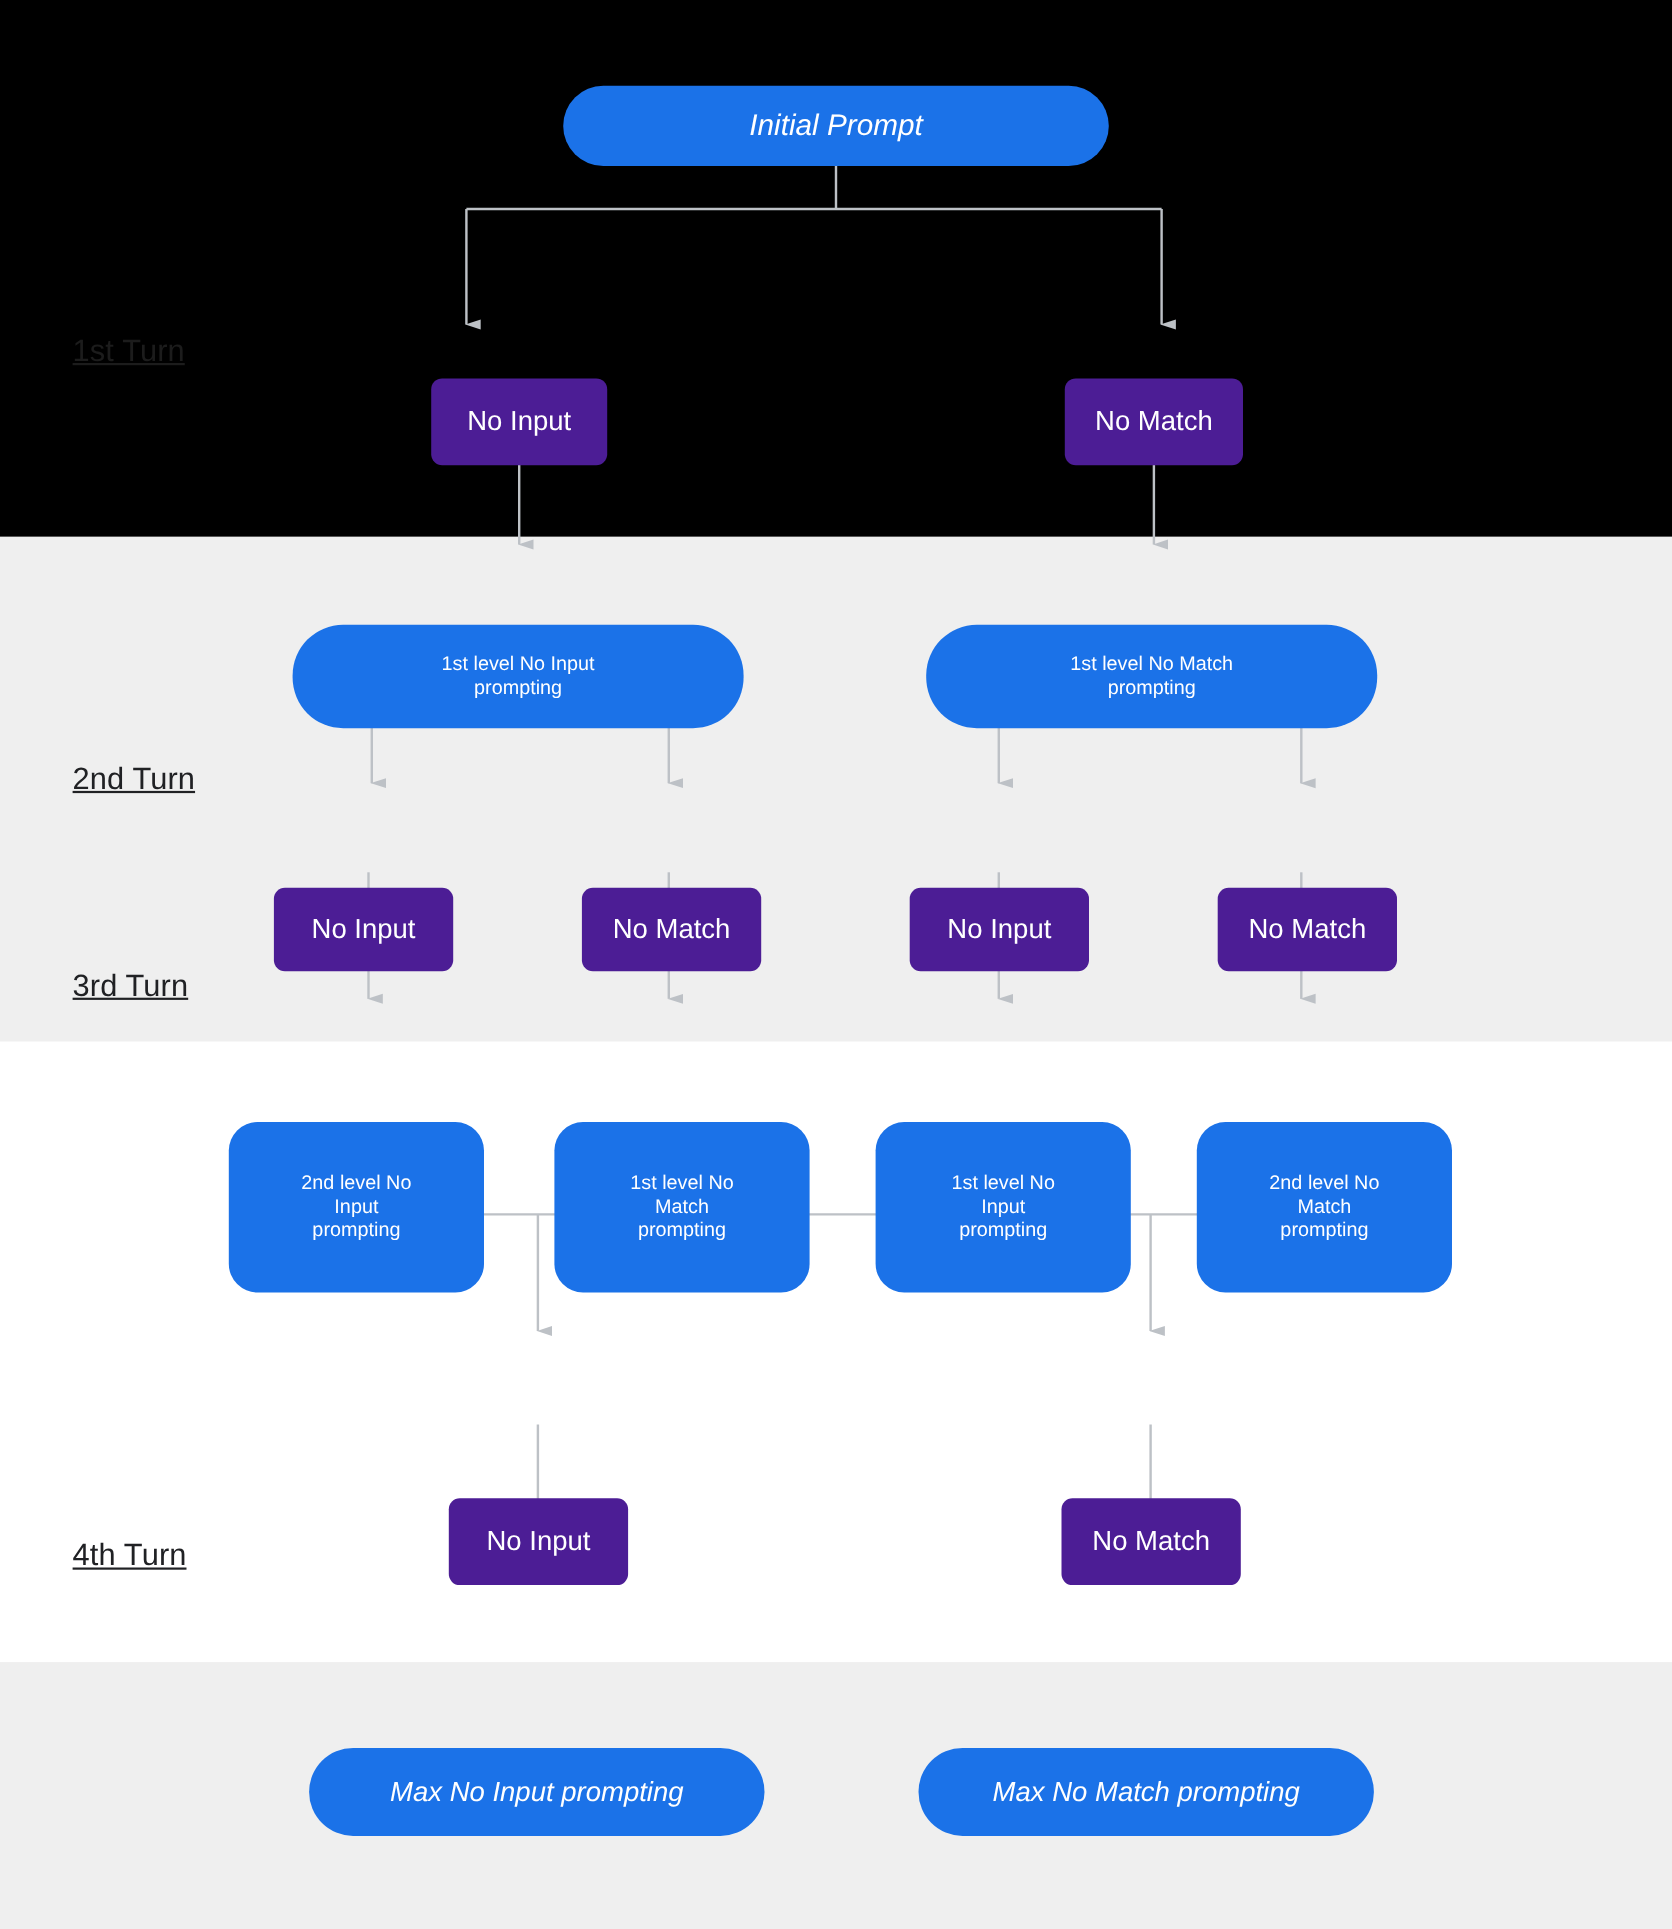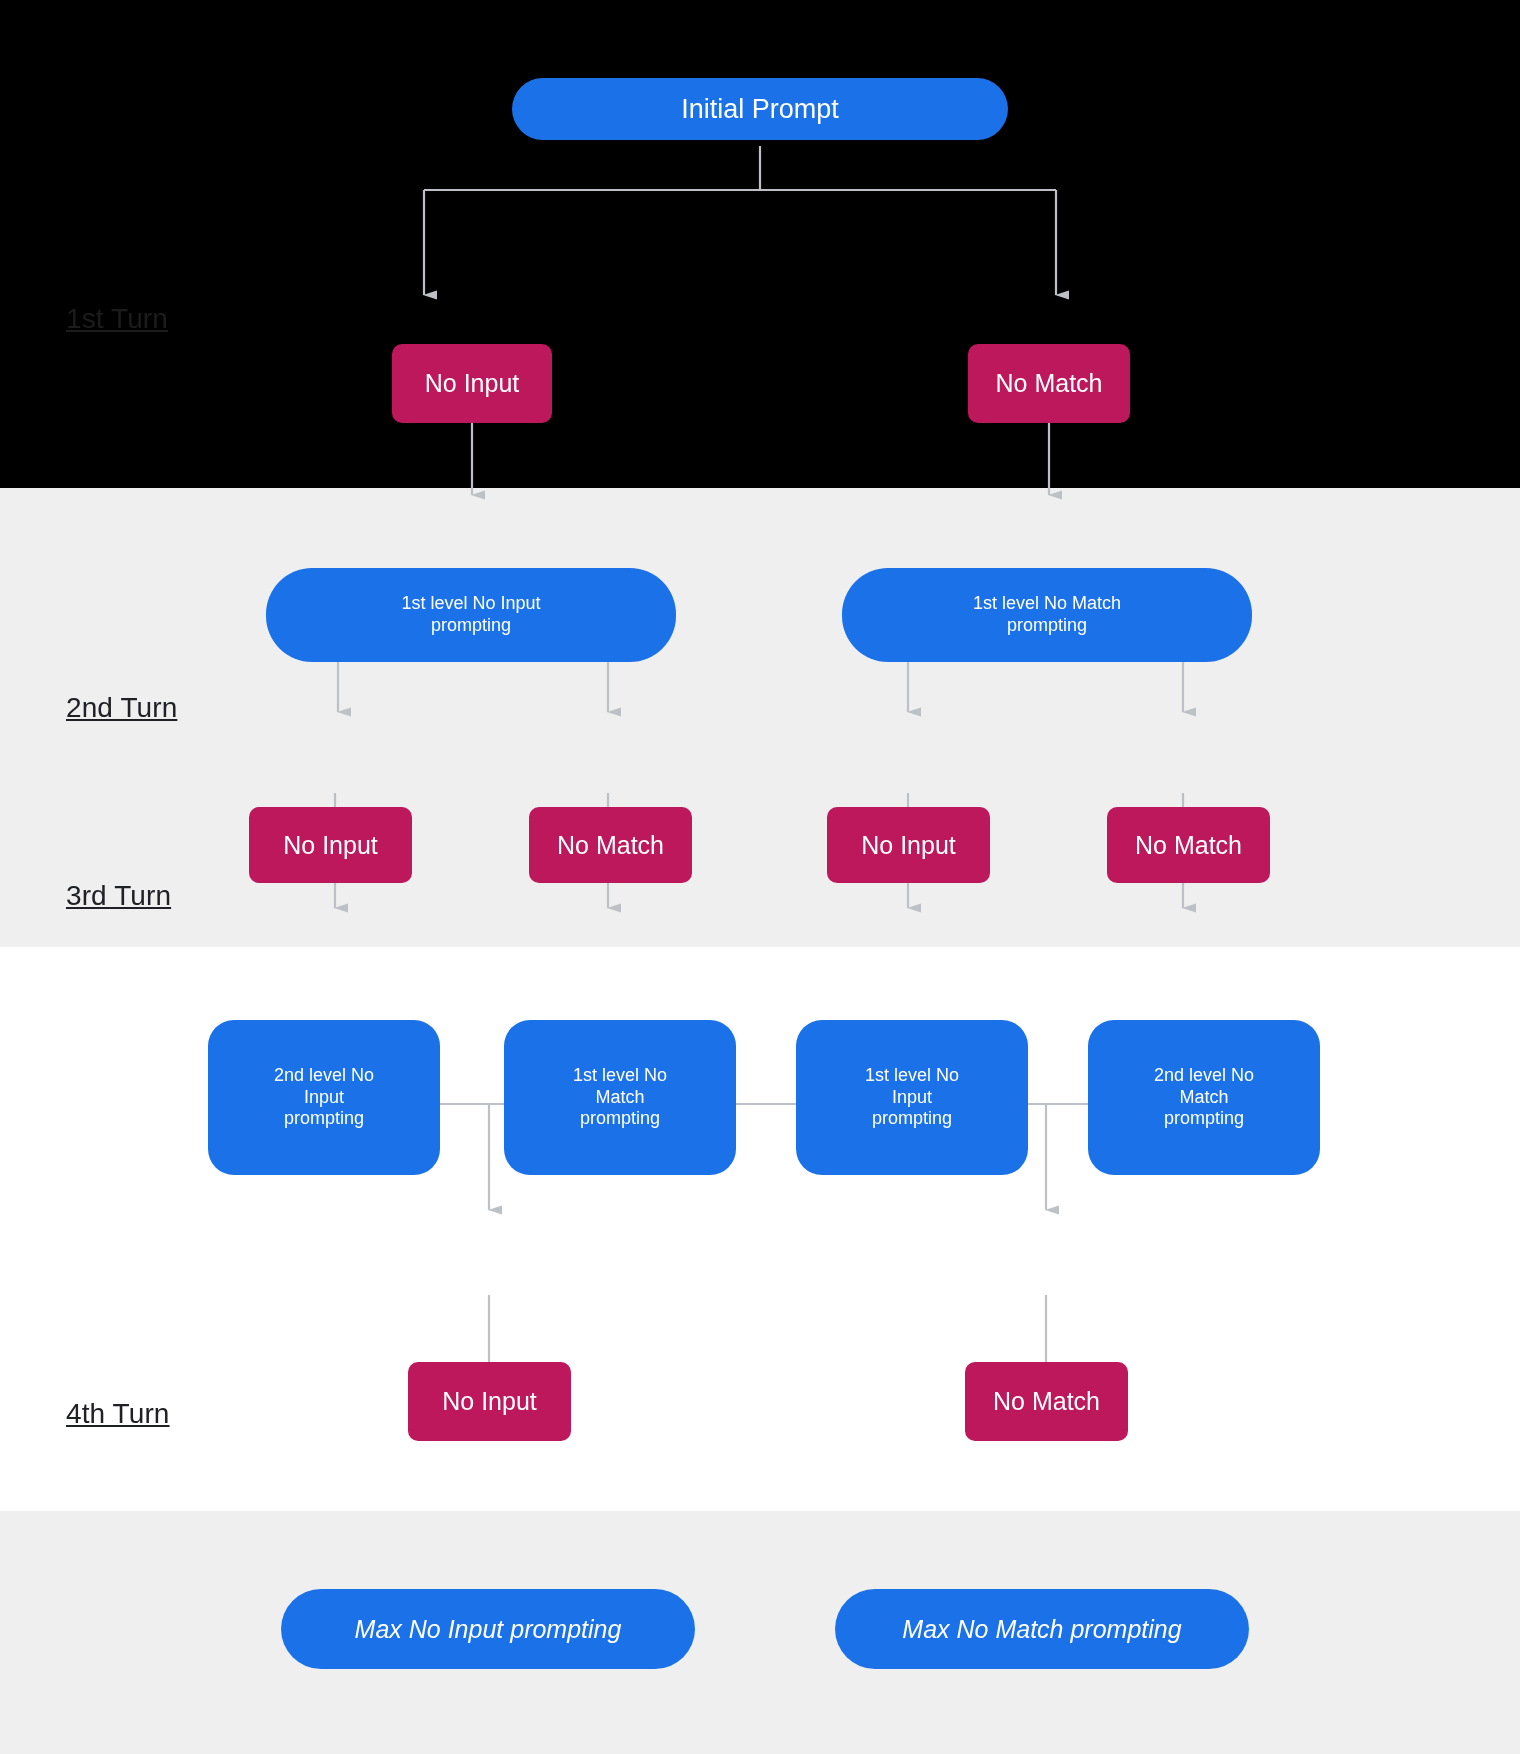--- a/index.html
+++ b/index.html
@@ -55,21 +55,21 @@
     display: flex;
     align-items: center;
     justify-content: center;
     text-align: center;
     color: #ffffff;
     box-sizing: border-box;
     line-height: 1.22;
   }
   .node-blue  { background: #1b72e8; border-radius: 46px; }
   .node-blue.rounded-sm { border-radius: 26px; }
-  .node-green { background: #be185d; border-radius: 10px; }
+  .node-green { background: #4c1d95; border-radius: 10px; }
 
   .node-label { display: block; padding: 0 14px; }
 
   
   .s-initial  { font-size: 27px; }
   .s-green    { font-size: 25px; }
   .s-prompt   { font-size: 18px; text-align: center; }
   .s-max      { font-size: 25px; font-style: italic; }
 </style>
 </head>
@@ -121,21 +121,21 @@
       <path d="M489,1295 L489,1413" marker-end="url(#arrow)"></path>
       <path d="M1046,1295 L1046,1413" marker-end="url(#arrow)"></path>
     </g>
   </svg>
 
   <div class="turn-label on-dark" style="left:66px; top:303px;">1st Turn</div>
   <div class="turn-label" style="left:66px; top:680px;margin-top:12px;">2nd Turn</div>
   <div class="turn-label" style="left:66px; top:880px;">3rd Turn</div>
   <div class="turn-label" style="left:66px; top:1398px;">4th Turn</div>
 
-  <div class="node node-blue s-initial" style="left:512px; top:78px; width:496px; height:62px;">
+  <div class="node node-blue s-initial" style="left:512px; top:78px; width:496px; height:73px;font-style:italic;">
     <span class="node-label">Initial Prompt</span>
   </div>
 
   <div class="node node-green s-green" style="left:392px; top:344px; width:160px; height:79px;">
     <span class="node-label">No Input</span>
   </div>
   <div class="node node-green s-green" style="left:968px; top:344px; width:162px; height:79px;">
     <span class="node-label">No Match</span>
   </div>
 

